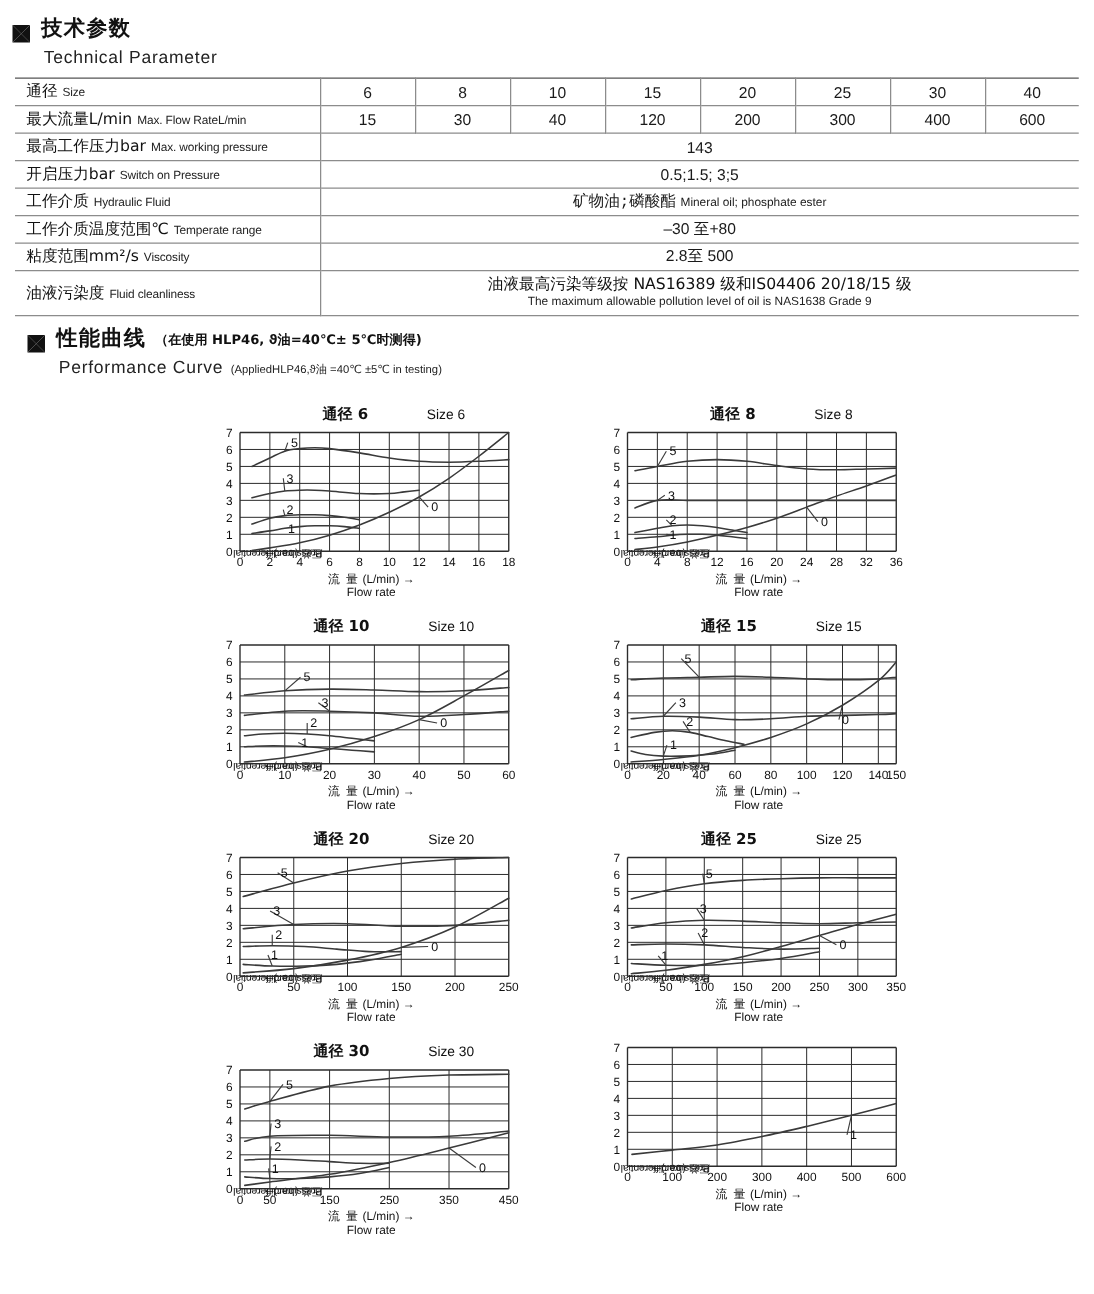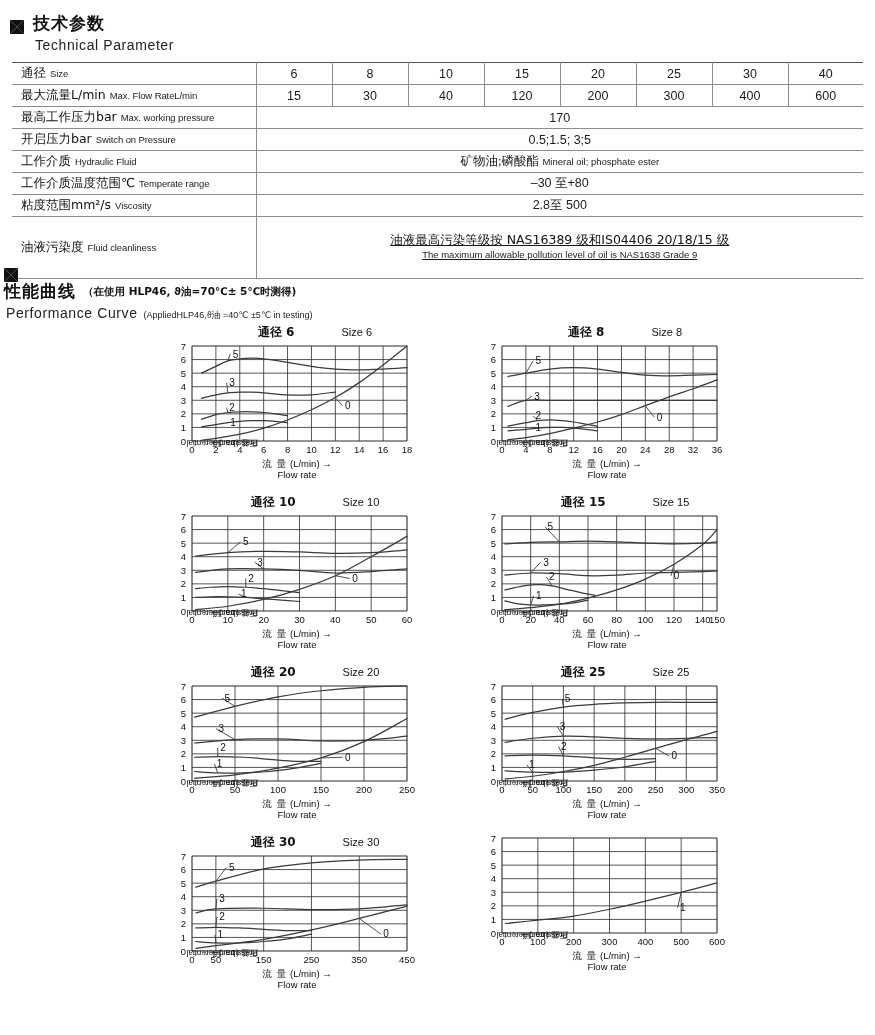--- a/index.html
+++ b/index.html
@@ -73,23 +73,23 @@
     font-family: "DejaVu Sans", sans-serif;
     font-size: 12.5px; color: #111;
   }
   .lbl .en {
     font-size: 9.5px; color: #222; margin-left: 4px;
     letter-spacing: -0.1px;
   }
   .vcell { border-right: 1px solid #8c8c8c; font-size: 13px; }
   .vcell:last-child { border-right: none; }
   .wide { font-size: 13px; }
-  .wide .cn { font-family: Liberation Serif, serif; font-size: 12.5px; }
+  .wide .cn { font-family: Liberation Mono, monospace; font-size: 12.5px; }
   .wide .en { font-size: 9.5px; }
-  .two-line { line-height: 14px; padding: 16px 0 !important; text-decoration: underline; }
+  .two-line { line-height: 14px; padding: 3px 0 !important; }
   .two-line .l1 {
     font-family: "DejaVu Sans", sans-serif;
     font-size: 12.5px; font-weight: normal; color: #111;
     display: block;
   }
   .two-line .l2 { font-size: 9.5px; color: #222; display: block; margin-top: 1px; }
 
   
   .charts { position: absolute; left: 0; top: 322px; width: 875px; }
   .chart-row { position: relative; height: 170px; }
@@ -181,21 +181,21 @@
         <td class="vcell">200</td>
         <td class="vcell">300</td>
         <td class="vcell">400</td>
         <td class="vcell">600</td>
       </tr>
 
       <tr>
         <td class="lbl">
           <span class="cn">最高工作压力bar</span><span class="en">Max. working pressure</span>
         </td>
-        <td class="wide" colspan="8">170</td>
+        <td class="wide" colspan="8">143</td>
       </tr>
 
       <tr>
         <td class="lbl">
           <span class="cn">开启压力bar</span><span class="en">Switch on Pressure</span>
         </td>
         <td class="wide" colspan="8">0.5;1.5; 3;5</td>
       </tr>
 
       <tr>
@@ -227,26 +227,26 @@
           <span class="cn">油液污染度</span><span class="en">Fluid cleanliness</span>
         </td>
         <td class="two-line" colspan="8">
           <span class="l1">油液最高污染等级按 NAS16389 级和IS04406 20/18/15 级</span>
           <span class="l2">The maximum allowable pollution level of oil is  NAS1638 Grade 9</span>
         </td>
       </tr>
     </tbody>
   </table>
 
-  <div class="section-head" style="left:4px; top:262px;flex-direction:column;">
+  <div class="section-head" style="left:22px; top:262px;">
     <div class="diamond"></div>
     <div>
       <div class="head-row">
         <span class="head-cn">性能曲线</span>
-        <span class="head-note-cn">（在使用 HLP46, ϑ油=70℃± 5℃时测得)</span>
+        <span class="head-note-cn">（在使用 HLP46, ϑ油=40℃± 5℃时测得)</span>
       </div>
       <div class="head-row">
         <span class="head-en">Performance Curve</span>
         <span class="head-note-en">(AppliedHLP46,ϑ油 =40℃ ±5℃ in testing)</span>
       </div>
     </div>
   </div>
 
   <div class="charts">
     <div class="chart-row">

